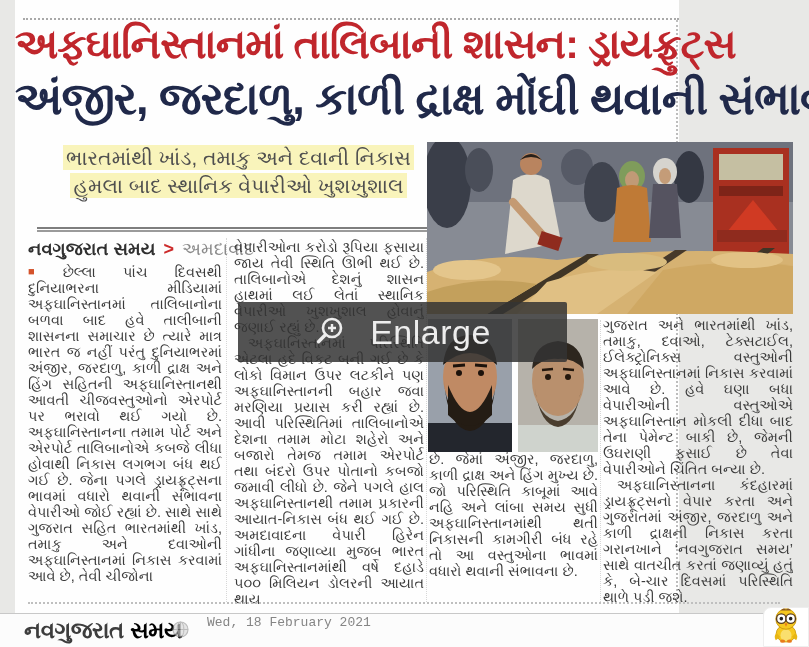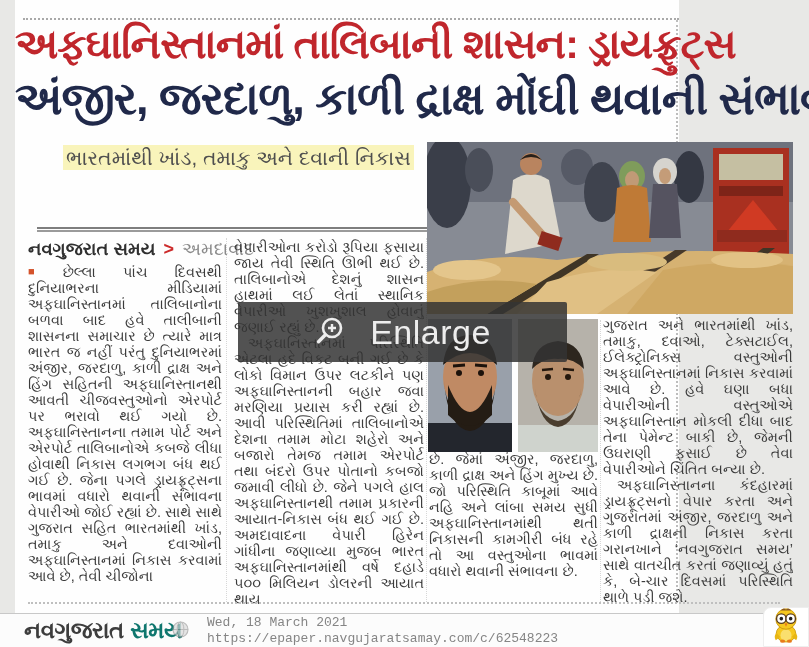--- a/index.html
+++ b/index.html
@@ -48,41 +48,42 @@
   .enlarge-overlay { position:absolute; left:223px; top:302px; width:329px; height:60px;
     background:rgba(52,52,52,0.85); border:none; border-radius:2px; cursor:pointer;
     display:flex; align-items:center; justify-content:center; gap:24px; z-index:5; }
   .enlarge-overlay .label { color:#ededed; font-size:34px; font-weight:400; letter-spacing:0.5px;
     font-family:"Liberation Sans", sans-serif; }
 
   .footer { position:absolute; left:0; top:613px; width:809px; height:34px; background:#fcfcfc;
     border-top:1px solid #c8c8c8; }
   .footer-logo { position:absolute; left:24px; top:3px; font-size:23px; font-weight:bold; cursor:pointer; }
   .footer-logo .lg1 { color:#3d3d3d; letter-spacing:-0.5px;margin-top:28px; }
-  .footer-logo .lg2 { color:#0f766e; letter-spacing:-0.5px; }
+  .footer-logo .lg2 { color:#000000; letter-spacing:-0.5px; }
   .globe-icon { position:absolute; left:172px; top:7px; width:17px; height:17px; opacity:0.65; }
   .meta { position:absolute; left:207px; top:1px; font-family:"Liberation Mono","DejaVu Sans Mono",monospace;
     font-size:13px; color:#858585; line-height:16px; }
   .owl-box { position:absolute; right:0px; top:607px; width:46px; height:40px; background:#ffffff;
     border-radius:8px 0 0 0; border:1px solid #eee; display:flex; align-items:center; justify-content:center;
     cursor:pointer; z-index:6; }
 </style>
 </head>
 <body>
 
 <div class="page">
   <div class="content">
     <div class="dotted-top"></div>
     <div class="dotted-right"></div>
 
     <div class="headline1">અફઘાનિસ્તાનમાં તાલિબાની શાસન: ડ્રાયફ્રુટ્સ</div>
     <div class="headline2">અંજીર, જરદાળુ, કાળી દ્રાક્ષ મોંઘી થવાની સંભાવના</div>
 
     <div class="subheadline">
       <div><span class="hl">ભારતમાંથી ખાંડ, તમાકુ અને દવાની નિકાસ</span></div>
+      <div><span class="hl">હુમલા બાદ સ્થાનિક વેપારીઓ ખુશખુશાલ</span></div>
     </div>
 
     <div class="double-rule"></div>
 
     <div class="byline">
       <span class="paper">નવગુજરાત સમય</span>
       <span class="sep">&gt;</span>
       <span class="loc">અમદાવાદ</span>
     </div>
 
@@ -196,22 +197,21 @@
       <span class="lg2">સમય</span>
     </div>
     <span class="globe-icon">
       <svg viewBox="0 0 17 17" width="17" height="17">
         <circle cx="8.5" cy="8.5" r="7.5" fill="#d8d8d8" stroke="#9a9a9a" stroke-width="1.2"></circle>
         <ellipse cx="8.5" cy="8.5" rx="3.4" ry="7.5" fill="none" stroke="#9a9a9a" stroke-width="1"></ellipse>
         <path d="M1 8.5 L16 8.5" stroke="#9a9a9a" stroke-width="1"></path>
       </svg>
     </span>
     <div class="meta">
-      <div>Wed, 18 March 2021</div>
-      <div>https://epaper.navgujaratsamay.com/c/62548223</div>
+      <div>Wed, 18 February 2021</div>
     </div>
   </div>
 
   <div class="owl-box">
     <span>
       <svg width="34" height="36" viewBox="0 0 40 42">
         <ellipse cx="20" cy="31" rx="11.5" ry="10" fill="#f6c81f" stroke="#c8960a" stroke-width="1"></ellipse>
         <ellipse cx="20" cy="33" rx="6.5" ry="7" fill="#fadf6e"></ellipse>
         <path d="M9 30 Q5 34 8 39 L13 35 Z" fill="#e8b614"></path>
         <path d="M31 30 Q35 34 32 39 L27 35 Z" fill="#e8b614"></path>

